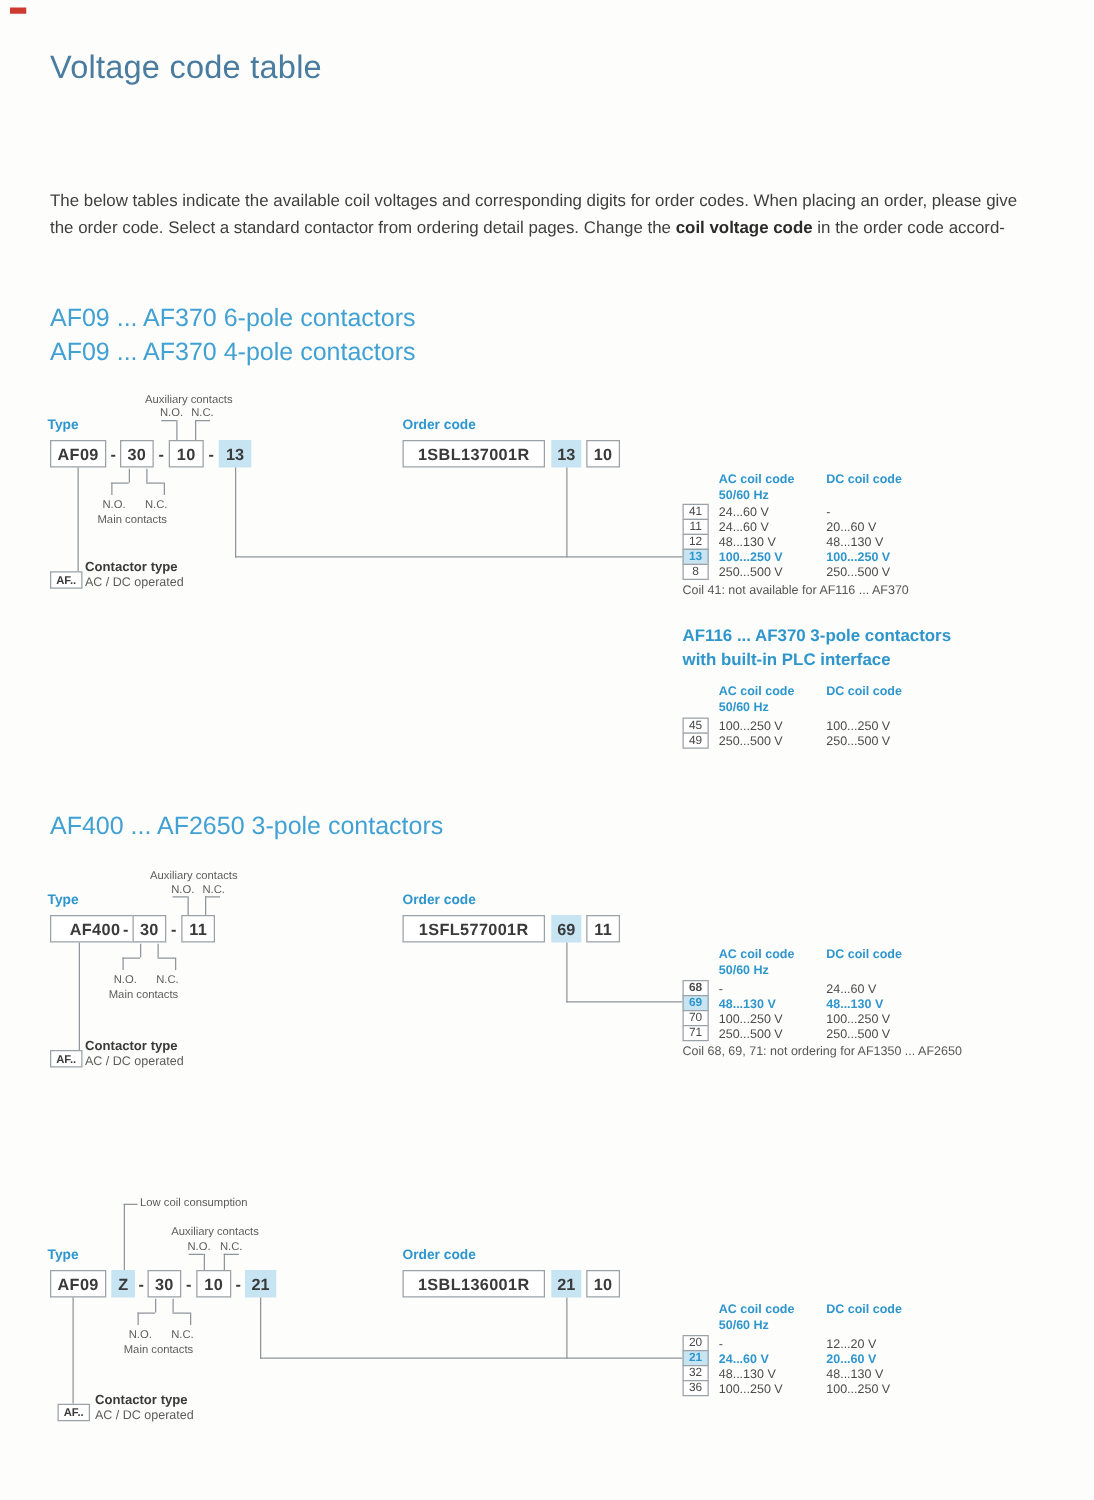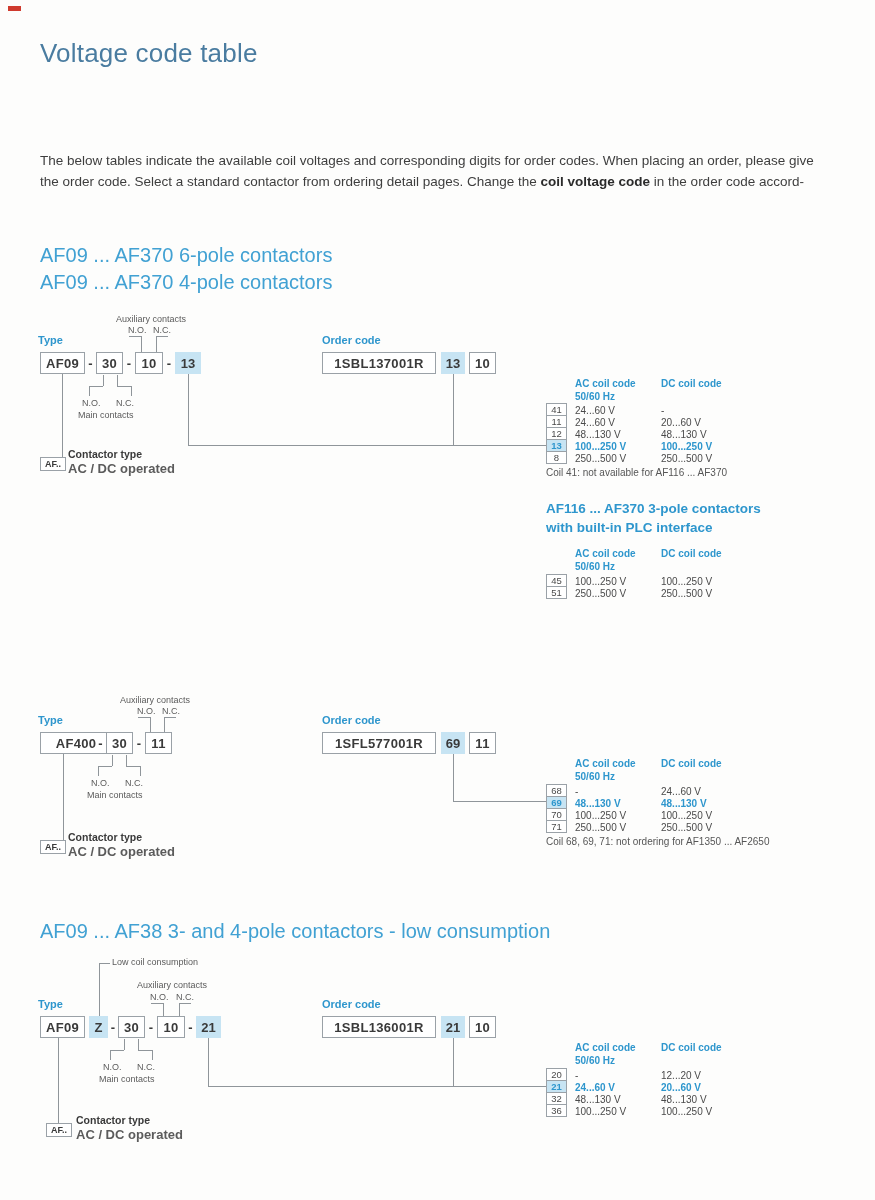--- a/index.html
+++ b/index.html
@@ -15,21 +15,21 @@
         display:flex;align-items:center;justify-content:center;font-size:13px;font-weight:bold;
         color:#3a3a3a;letter-spacing:.3px;}
   .dhl{position:absolute;background:#c7e4f3;height:22px;box-sizing:border-box;display:flex;
        align-items:center;justify-content:center;font-size:13px;font-weight:bold;color:#3a3a3a;}
   .ddash{position:absolute;height:22px;display:flex;align-items:center;justify-content:center;
          font-size:13px;font-weight:bold;color:#3a3a3a;}
   .slab{position:absolute;font-size:9px;color:#5b5b5b;white-space:nowrap;}
   .vline{position:absolute;width:1px;background:#8f959a;}
   .hline{position:absolute;height:1px;background:#8f959a;}
   .ctype{position:absolute;font-size:10.5px;font-weight:bold;color:#3a3a3a;white-space:nowrap;}
-  .cop{position:absolute;font-size:13px;color:#5b5b5b;white-space:nowrap;font-weight:bold;}
+  .cop{position:absolute;font-size:10px;color:#5b5b5b;white-space:nowrap;}
   .afbox{position:absolute;border:1px solid #9aa1a7;background:#fff;width:26px;height:14px;box-sizing:border-box;
          display:flex;align-items:center;justify-content:center;font-size:9px;font-weight:bold;color:#3a3a3a;}
   .thead{position:absolute;font-size:10px;font-weight:bold;color:#2e96cd;white-space:nowrap;}
   .ccell{position:absolute;width:21px;height:13px;border:1px solid #9aa1a7;background:#fff;box-sizing:border-box;
          display:flex;align-items:center;justify-content:center;font-size:9.5px;color:#4a4a4a;}
   .ccell.sel{background:#c7e4f3;color:#2e96cd;font-weight:bold;}
   .tval{position:absolute;font-size:10px;color:#4a4a4a;white-space:nowrap;}
   .tval.sel{color:#2e96cd;font-weight:bold;}
   .tnote{position:absolute;font-size:10px;color:#565656;white-space:nowrap;}
   .subhead{position:absolute;font-size:13.5px;font-weight:bold;color:#2e96cd;white-space:nowrap;}
@@ -108,26 +108,27 @@
   <div class="tval" style="left:575px;top:453px;">250...500 V</div>
   <div class="tval" style="left:661px;top:453px;">250...500 V</div>
   <div class="tnote" style="left:546px;top:467px;">Coil 41: not available for AF116 ... AF370</div>
 
   <div class="subhead" style="left:546px;top:501px;">AF116 ... AF370  3-pole contactors</div>
   <div class="subhead" style="left:546px;top:520px;">with built-in PLC interface</div>
   <div class="thead" style="left:575px;top:548px;">AC coil code</div>
   <div class="thead" style="left:661px;top:548px;">DC coil code</div>
   <div class="thead" style="left:575px;top:561px;">50/60 Hz</div>
   <div class="ccell" style="left:546px;top:574px;">45</div>
-  <div class="ccell" style="left:546px;top:586px;">51</div>
+  <div class="ccell" style="left:546px;top:586px;">49</div>
   <div class="tval" style="left:575px;top:576px;">100...250 V</div>
   <div class="tval" style="left:661px;top:576px;">100...250 V</div>
   <div class="tval" style="left:575px;top:588px;">250...500 V</div>
   <div class="tval" style="left:661px;top:588px;">250...500 V</div>
 
+  <div class="sechead" style="left:40px;top:650px;">AF400 ... AF2650  3-pole contactors</div>
 
   <div class="slab" style="left:120px;top:695px;">Auxiliary contacts</div>
   <div class="slab" style="left:137px;top:706px;">N.O.</div>
   <div class="slab" style="left:162px;top:706px;">N.C.</div>
   <div class="hline" style="left:138px;top:717px;width:12px;"></div>
   <div class="hline" style="left:164px;top:717px;width:12px;"></div>
   <div class="vline" style="left:150px;top:717px;height:15px;"></div>
   <div class="vline" style="left:164px;top:717px;height:15px;"></div>
 
   <div class="bluelab" style="left:38px;top:714px;">Type</div>
@@ -156,35 +157,34 @@
   <div class="dbox" style="left:322px;top:732px;width:114px;">1SFL577001R</div>
   <div class="dhl" style="left:441px;top:732px;width:24px;">69</div>
   <div class="dbox" style="left:469px;top:732px;width:27px;">11</div>
 
   <div class="vline" style="left:453px;top:754px;height:48px;"></div>
   <div class="hline" style="left:453px;top:801px;width:93px;"></div>
 
   <div class="thead" style="left:575px;top:758px;">AC coil code</div>
   <div class="thead" style="left:661px;top:758px;">DC coil code</div>
   <div class="thead" style="left:575px;top:771px;">50/60 Hz</div>
-  <div class="ccell" style="left:546px;top:784px;">68</div>
+  <div class="ccell" style="left:546px;top:784px;font-weight:bold;">68</div>
   <div class="ccell sel" style="left:546px;top:796px;">69</div>
   <div class="ccell" style="left:546px;top:808px;">70</div>
   <div class="ccell" style="left:546px;top:820px;">71</div>
   <div class="tval" style="left:575px;top:786px;">-</div>
   <div class="tval" style="left:661px;top:786px;">24...60 V</div>
   <div class="tval sel" style="left:575px;top:798px;">48...130 V</div>
   <div class="tval sel" style="left:661px;top:798px;">48...130 V</div>
   <div class="tval" style="left:575px;top:810px;">100...250 V</div>
   <div class="tval" style="left:661px;top:810px;">100...250 V</div>
   <div class="tval" style="left:575px;top:822px;">250...500 V</div>
   <div class="tval" style="left:661px;top:822px;">250...500 V</div>
   <div class="tnote" style="left:546px;top:836px;">Coil 68, 69, 71: not ordering for AF1350 ... AF2650</div>
 
-  <div class="sechead" style="left:40px;top:920px;">AF09 ... AF38  3- and 4-pole contactors - low consumption</div>
 
   <div class="slab" style="left:112px;top:957px;">Low coil consumption</div>
   <div class="hline" style="left:99px;top:963px;width:11px;"></div>
   <div class="vline" style="left:99px;top:963px;height:53px;"></div>
 
   <div class="slab" style="left:137px;top:980px;">Auxiliary contacts</div>
   <div class="slab" style="left:150px;top:992px;">N.O.</div>
   <div class="slab" style="left:176px;top:992px;">N.C.</div>
   <div class="hline" style="left:151px;top:1003px;width:12px;"></div>
   <div class="hline" style="left:179px;top:1003px;width:12px;"></div>

